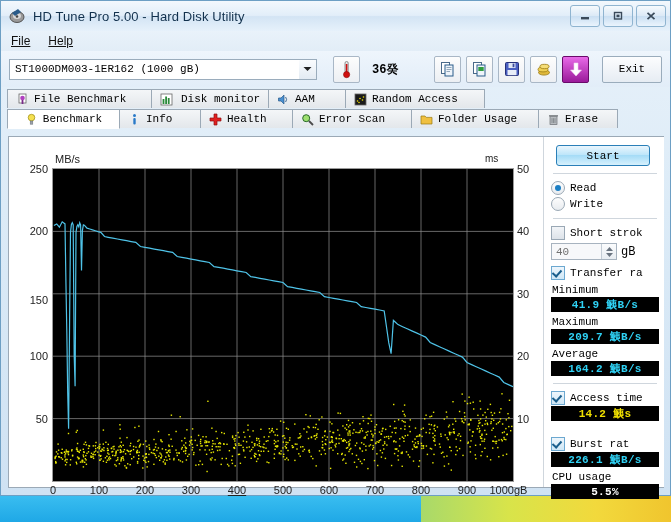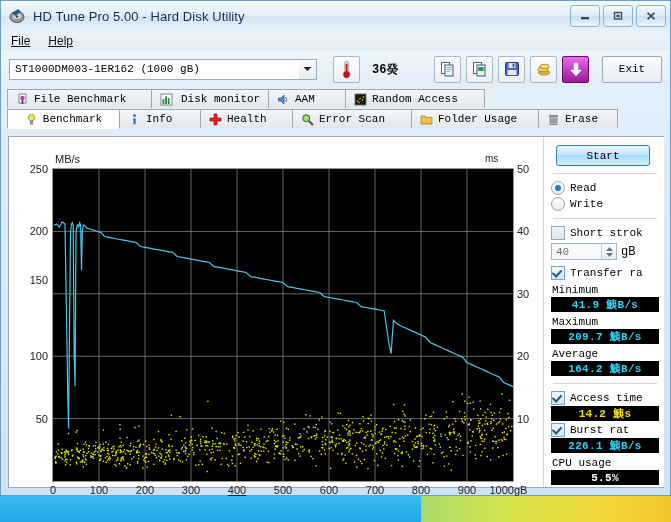--- a/index.html
+++ b/index.html
@@ -305,21 +305,21 @@
   </div>
 
   <div id="panel">
 
     <div id="chart-area">
       <span id="unit-left">MB/s</span>
       <span id="unit-right">ms</span>
       <div id="ylabels">
           <span class="ylab" style="top: 250.6px;">50</span>
           <span class="ylab" style="top: 188.2px;">100</span>
-          <span class="ylab" style="top: 112px; text-align: right;">150</span>
+          <span class="ylab" style="top: 132px; text-align: right;">150</span>
           <span class="ylab" style="top: 63.4px;">200</span>
           <span class="ylab" style="top: 1px;">250</span>
         </div>
       <div id="y2labels">
           <span class="y2lab" style="top: 250.6px;">10</span>
           <span class="y2lab" style="top: 188.2px;">20</span>
           <span class="y2lab" style="top: 125.8px;">30</span>
           <span class="y2lab" style="top: 63.4px;">40</span>
           <span class="y2lab" style="top: 1px;">50</span>
         </div>
@@ -1388,21 +1388,21 @@
       <div class="lcd cyan">164.2 鮧B/s</div>
 
       <div class="hr"></div>
 
       <div class="optrow">
         <span class="cbox on"></span>
         <span class="optlabel">Access time</span>
       </div>
       <div class="lcd yellow">14.2 鮧s</div>
 
-      <div class="optrow" style="margin-top:1px;">
+      <div class="optrow" style="margin-top:15px;">
         <span class="cbox on"></span>
         <span class="optlabel">Burst rat</span>
       </div>
       <div class="lcd cyan">226.1 鮧B/s</div>
 
       <div class="statlabel">CPU usage</div>
       <div class="lcd white">5.5%</div>
     </div>
   </div>
 </div>

